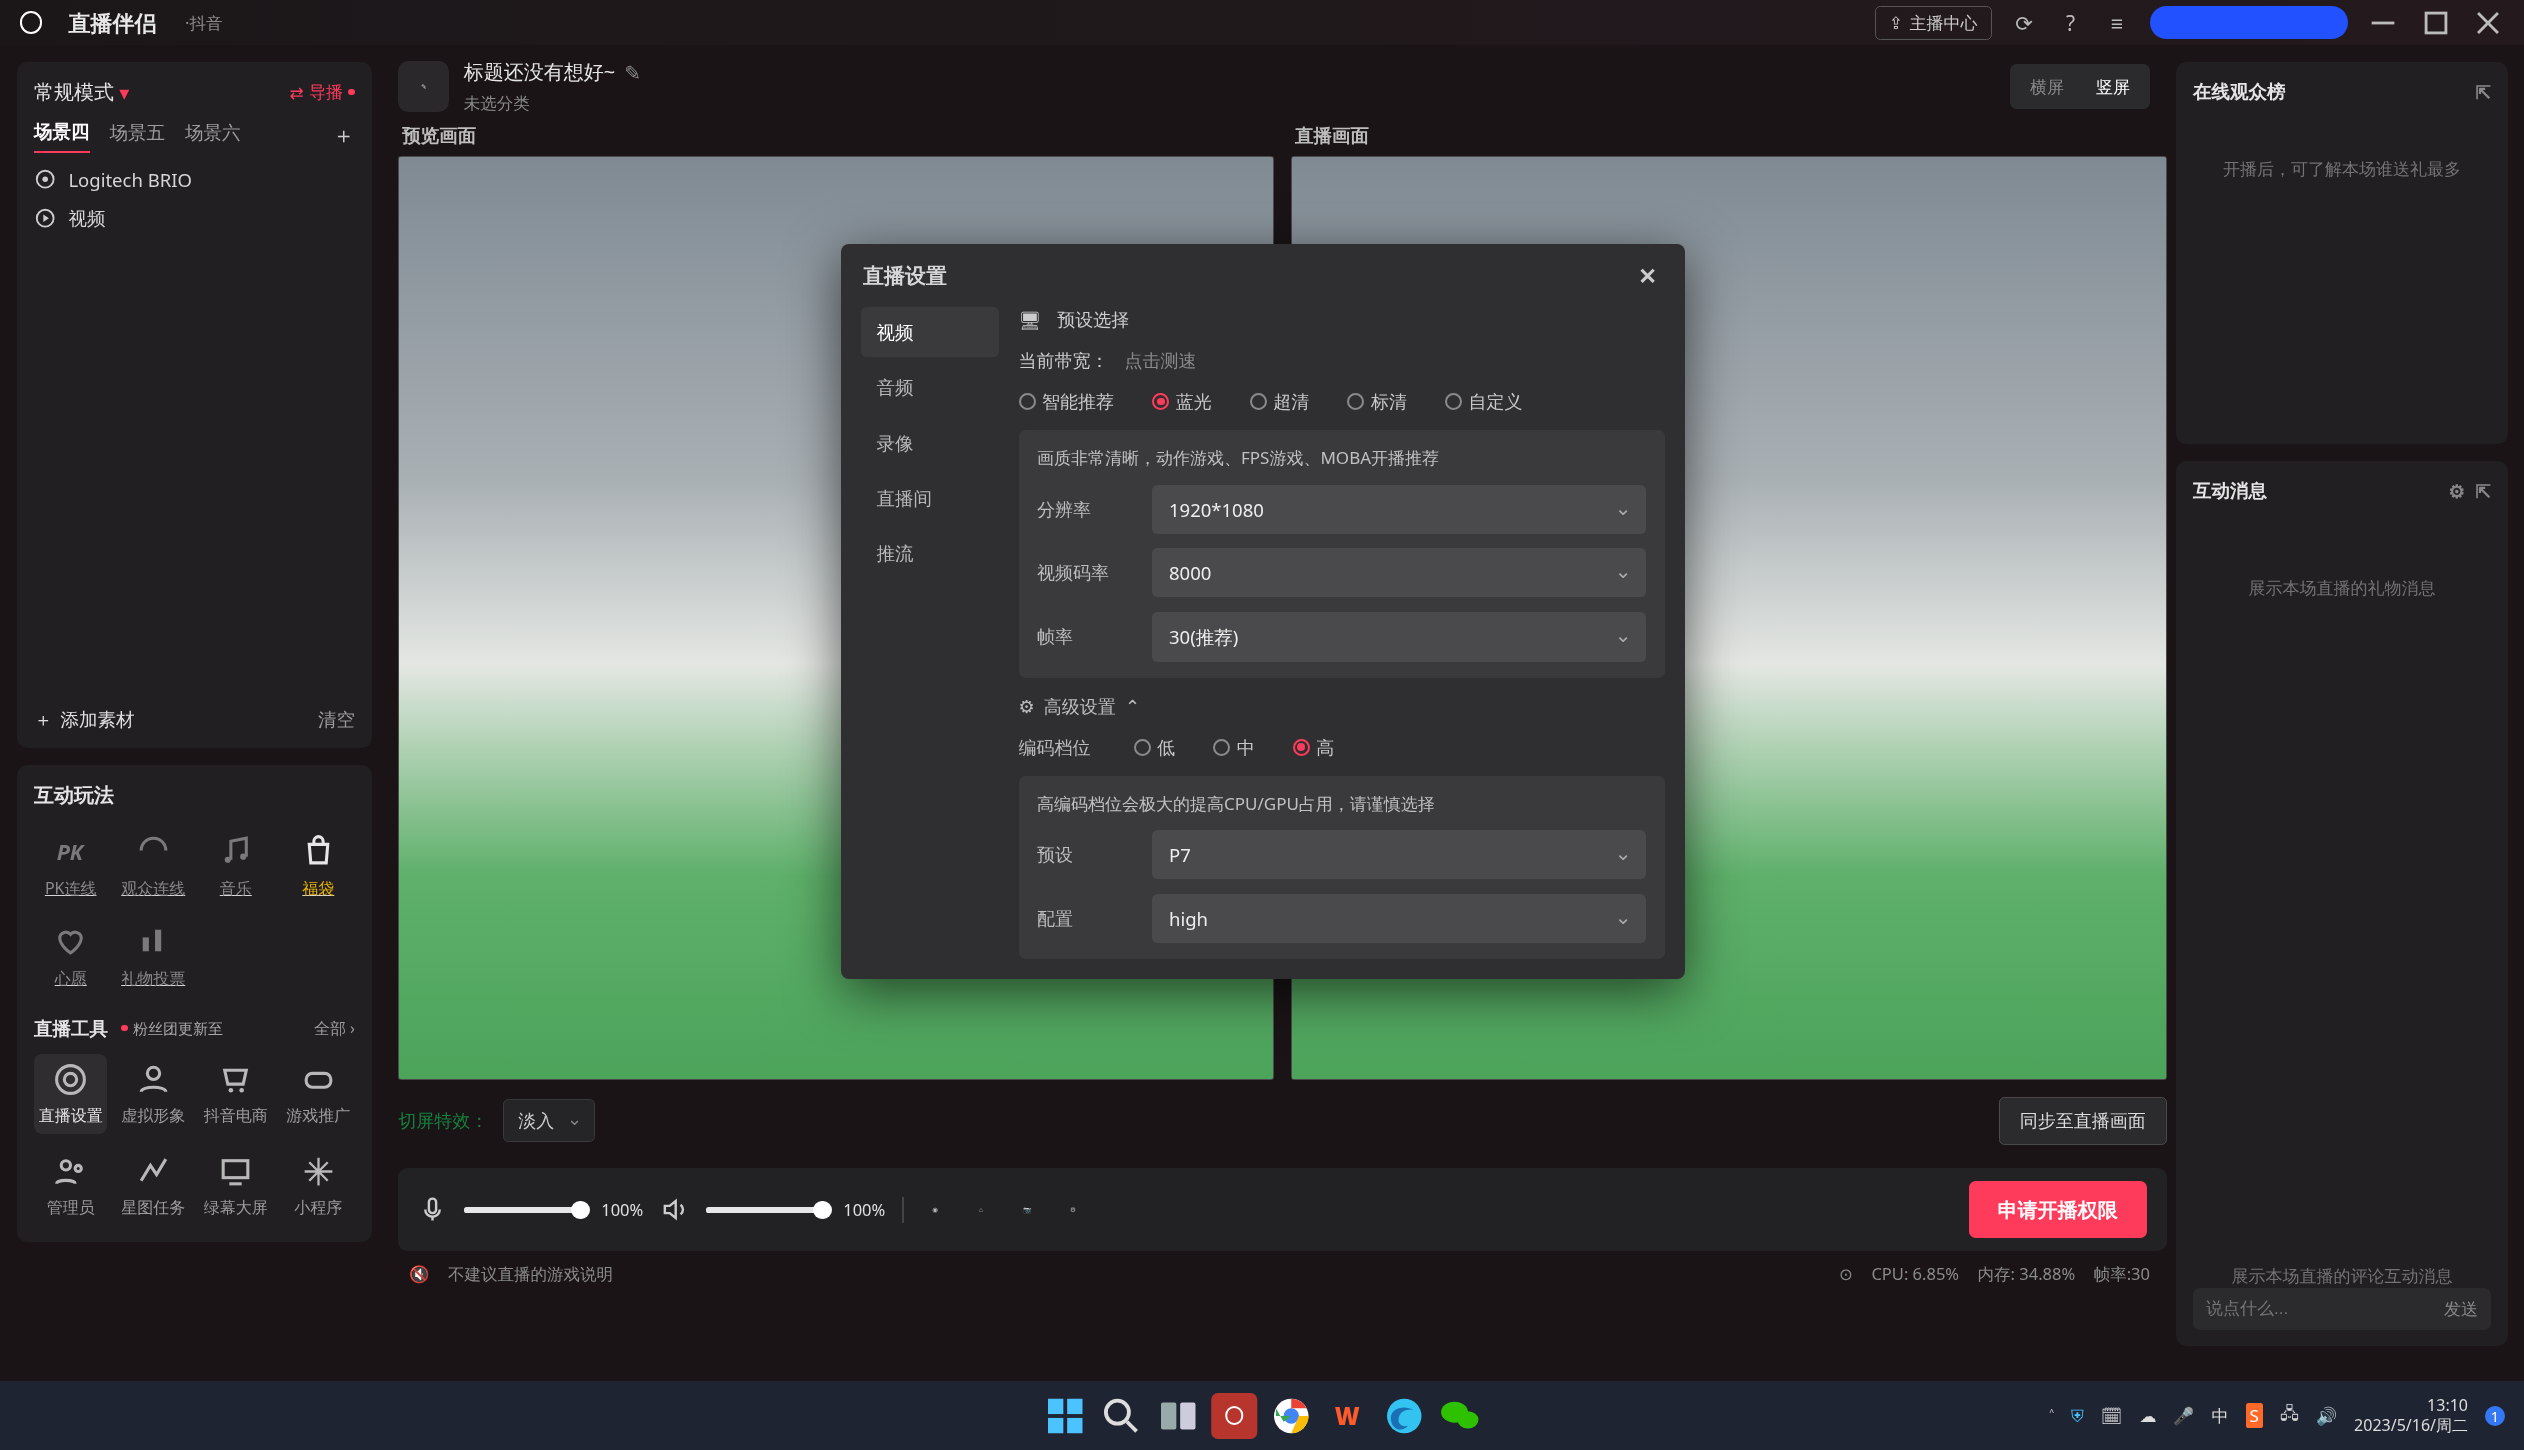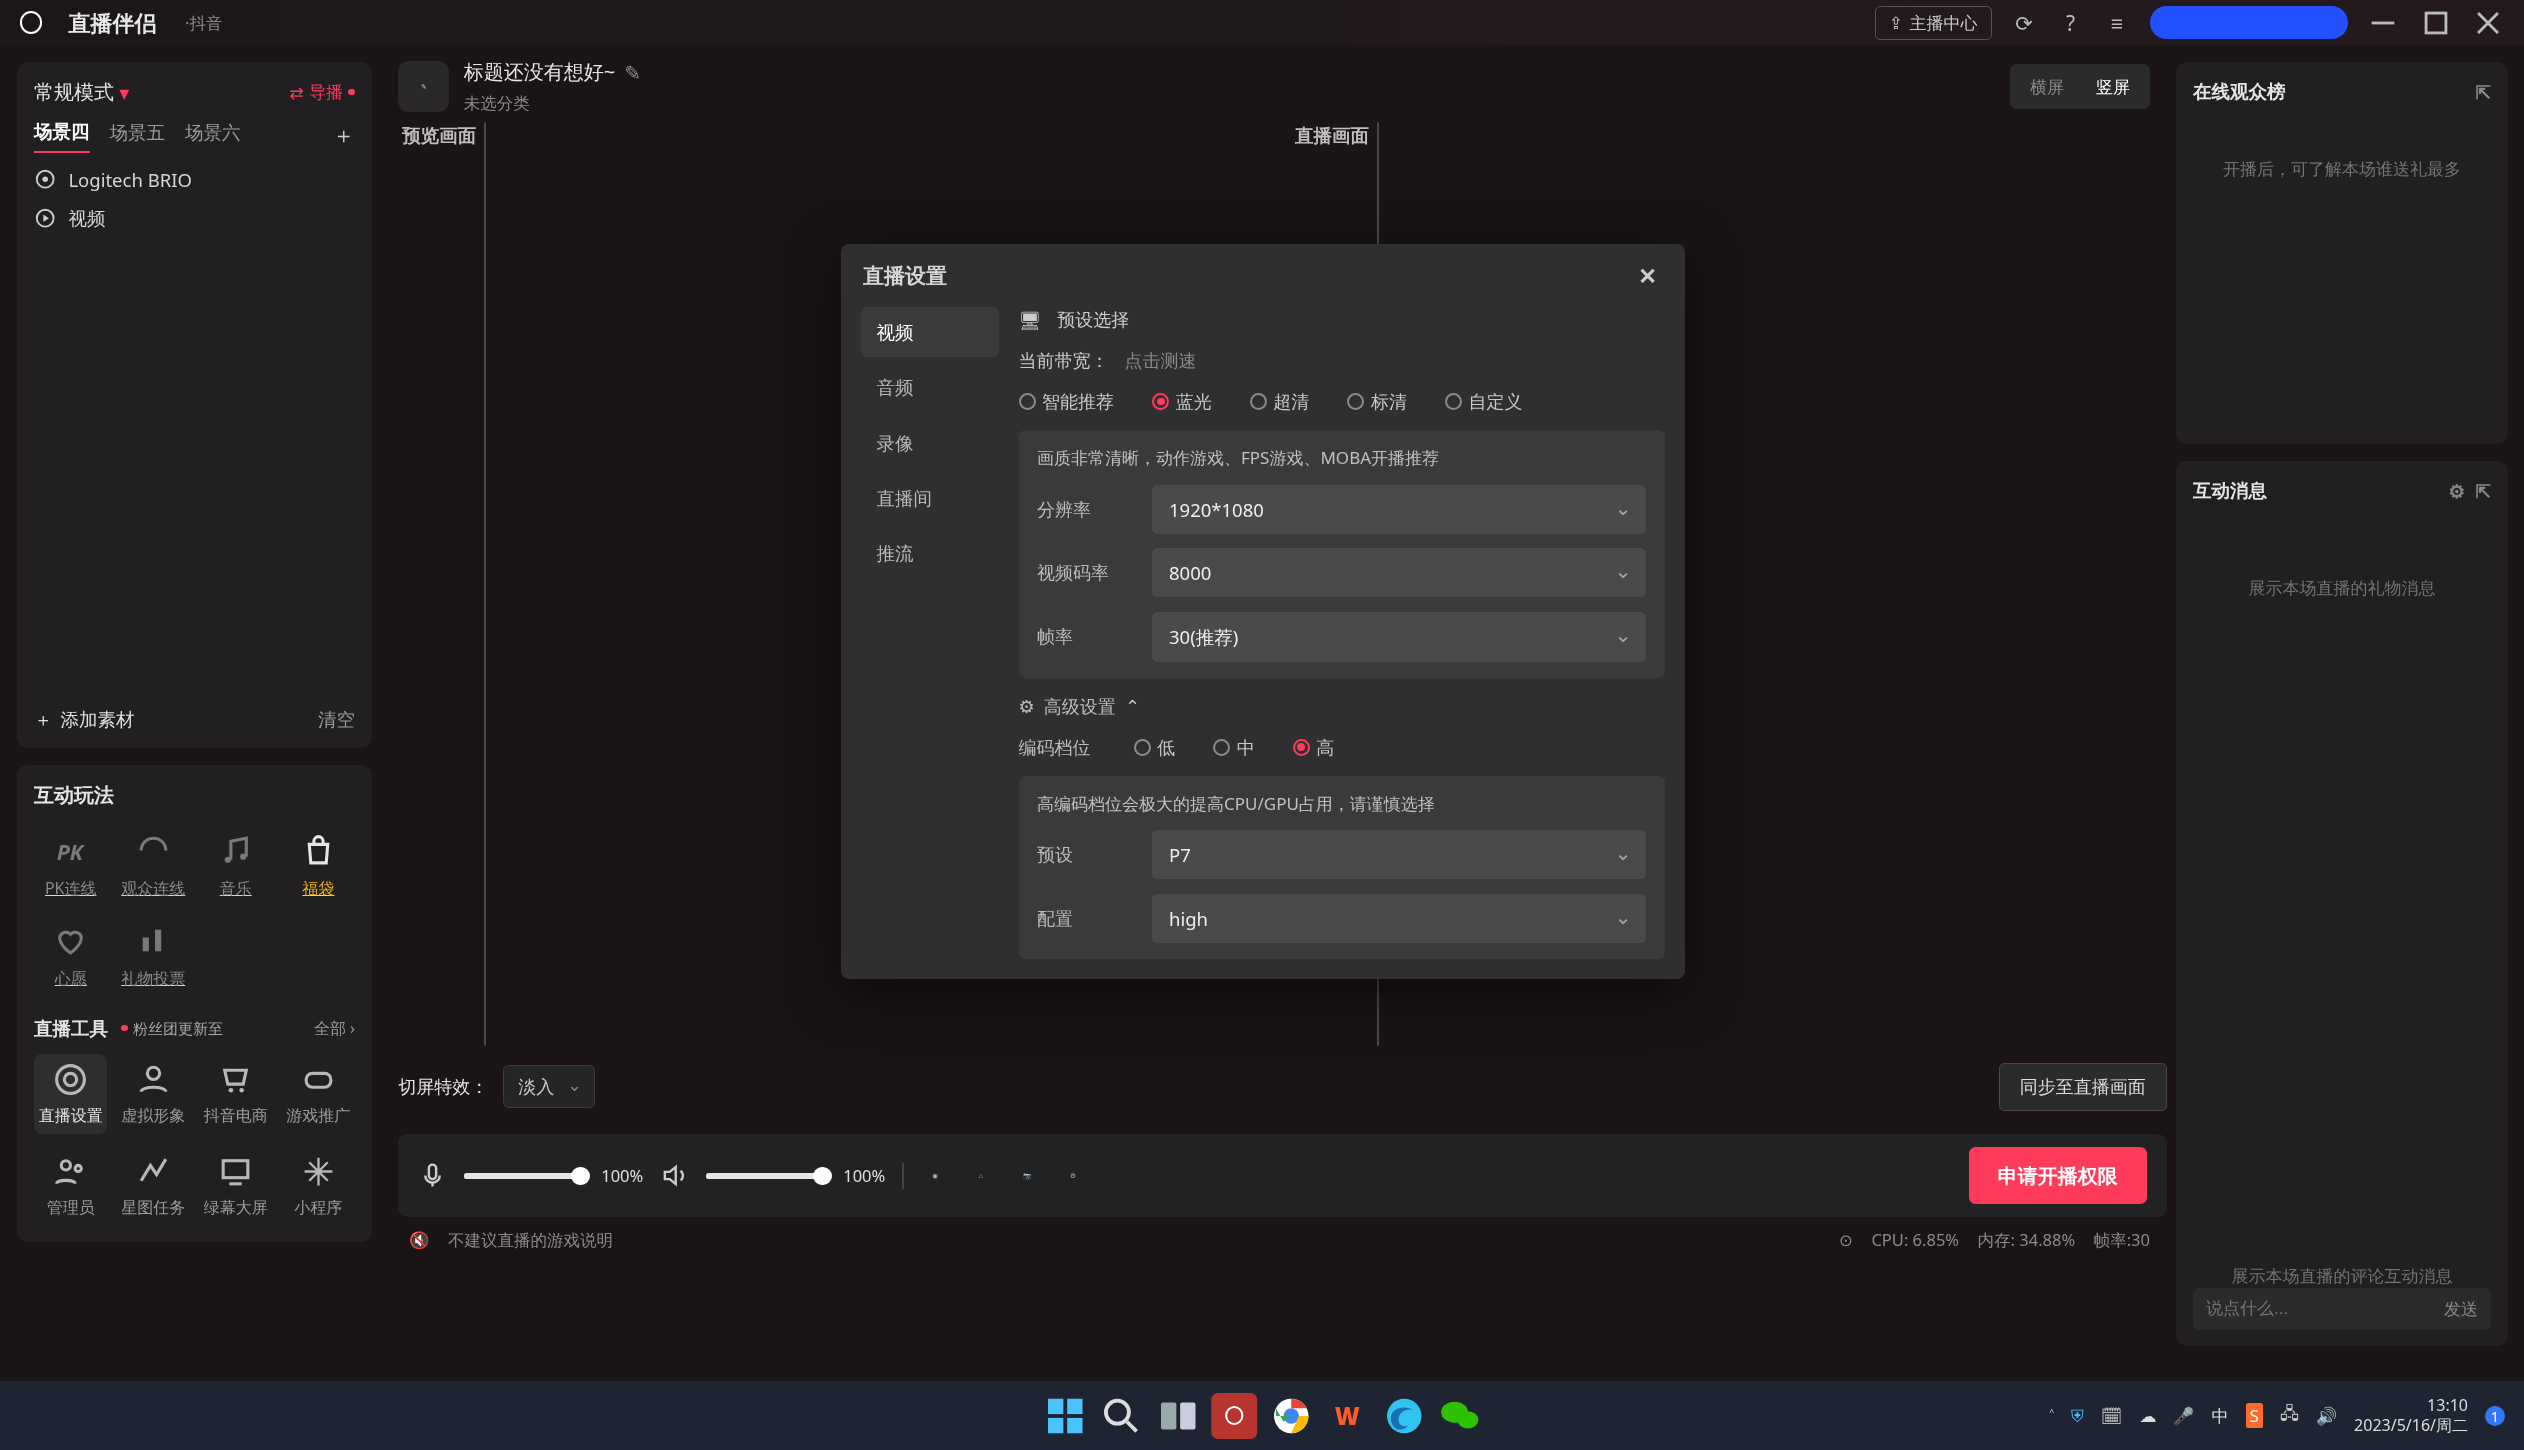--- a/index.html
+++ b/index.html
@@ -96,31 +96,31 @@
 .title-col .cat { font-size: 16.5px; color: #8a8a8a; }
 .main-head .spacer { flex: 1; }
 .orient-toggle {
   display: flex; background: #2b2a2c; border-radius: 6.6px; padding: 4px;
   font-size: 17px;
 }
 .orient-toggle div { padding: 6.6px 16px; border-radius: 5.3px; color: #8a8a8a; }
 .orient-toggle div.active { color: #fff; }
 
 .preview-row { display: flex; gap: 17px; padding: 0 9.2px; }
-.preview-col { flex: 1; display: flex; flex-direction: row; gap: 8px; }
+.preview-col { flex: 1; display: flex; flex-direction: column; gap: 8px; }
 .preview-col .hdr { font-size: 18.5px; color: #bdbdbd; font-weight: 600; padding-left: 4px; }
 .preview-box {
   height: 924px;
   border: 1.3px solid #4a4a4a;
   border-radius: 2.6px;
   background: linear-gradient(180deg,#7f8a93 0%,#a9b0b4 35%,#e4e7e3 55%,#5eb06a 78%,#4ca35a 100%);
   position: relative;
 }
 .underbar { display: flex; align-items: center; gap: 14.5px; padding: 17px 9.2px 6.6px; }
-.underbar .lbl { font-size: 18px; color: #e5e5e5; }
+.underbar .lbl { font-size: 18px; color: #15803d; }
 .select-sm {
   background: #252426; border: 0.7px solid #3a3a3a; border-radius: 5.3px;
   padding: 8px 40px 8px 14.5px; font-size: 18px; color: #ccc; position: relative;
 }
 .select-sm::after { content: "⌄"; position: absolute; right: 12px; top: 5.3px; color: #888; }
 .underbar .spacer { flex: 1; }
 .btn-outline {
   background: #2b2a2c; border: 0.7px solid #4a4a4a; border-radius: 5.3px;
   padding: 10.5px 20px; font-size: 18px; color: #ddd;
 }

